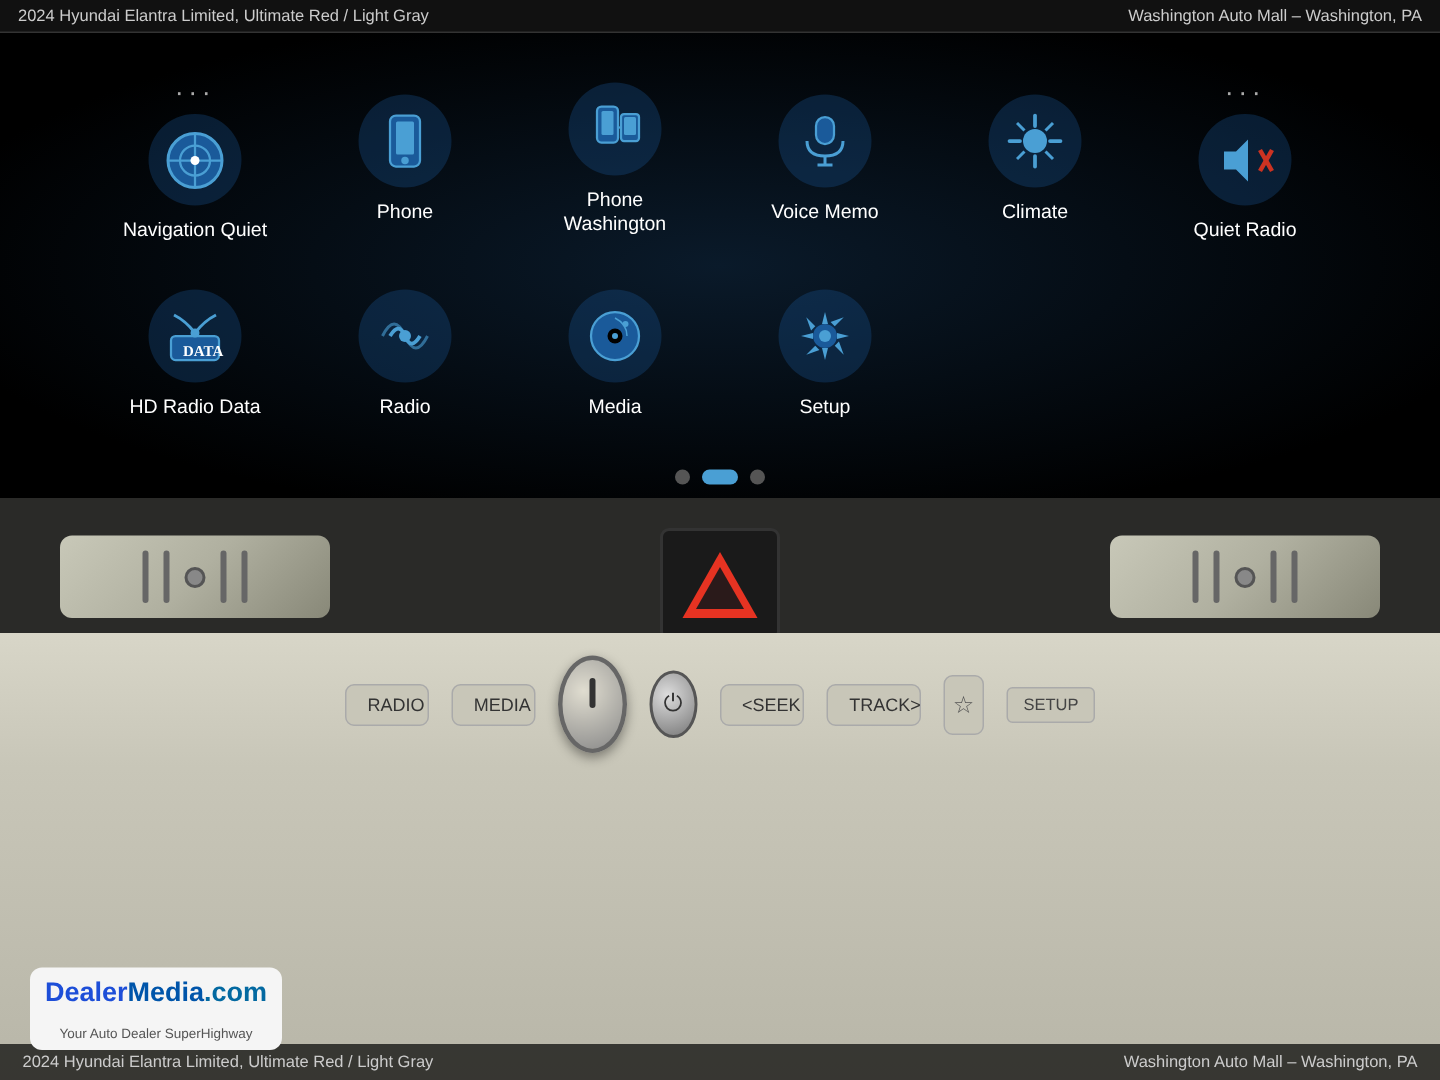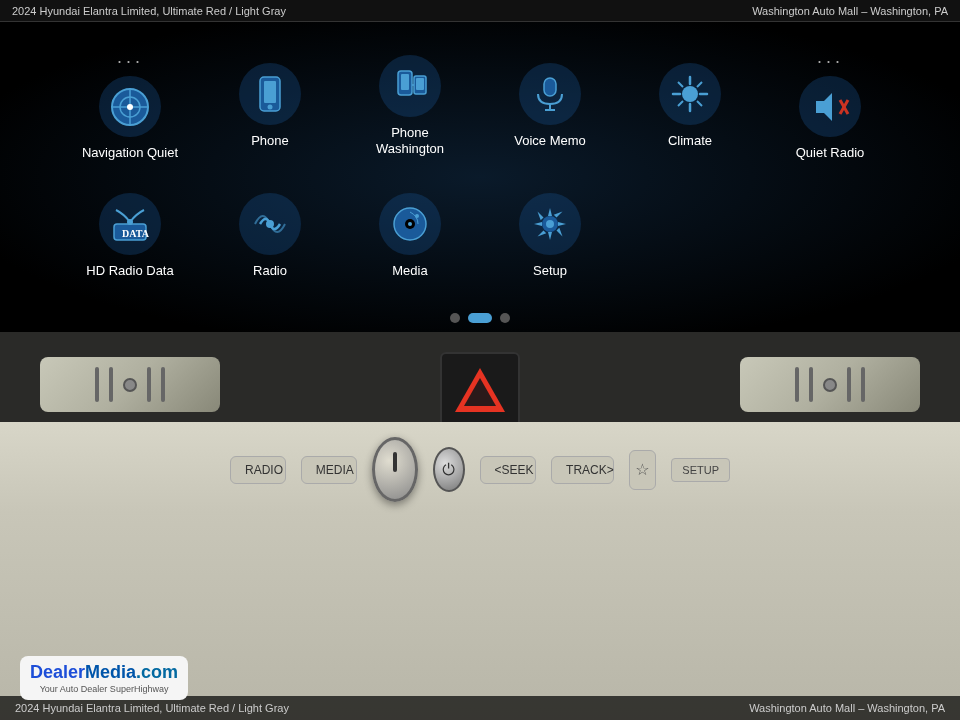--- a/index.html
+++ b/index.html
@@ -322,21 +322,21 @@
       font-weight: bold;
       color: #cc0000;
     }
     .watermark-logo .dealer-text span {
       color: #0055aa;
     }
     .watermark-sub {
       font-size: 9px;
       color: #555;
       text-align: center;
-      margin-top: 1px;
+      margin-top: 12px;
     }
 
     
     #bottom-bar {
       position: absolute;
       bottom: 0;
       left: 0;
       right: 0;
       height: 24px;
       background: rgba(0,0,0,0.7);

